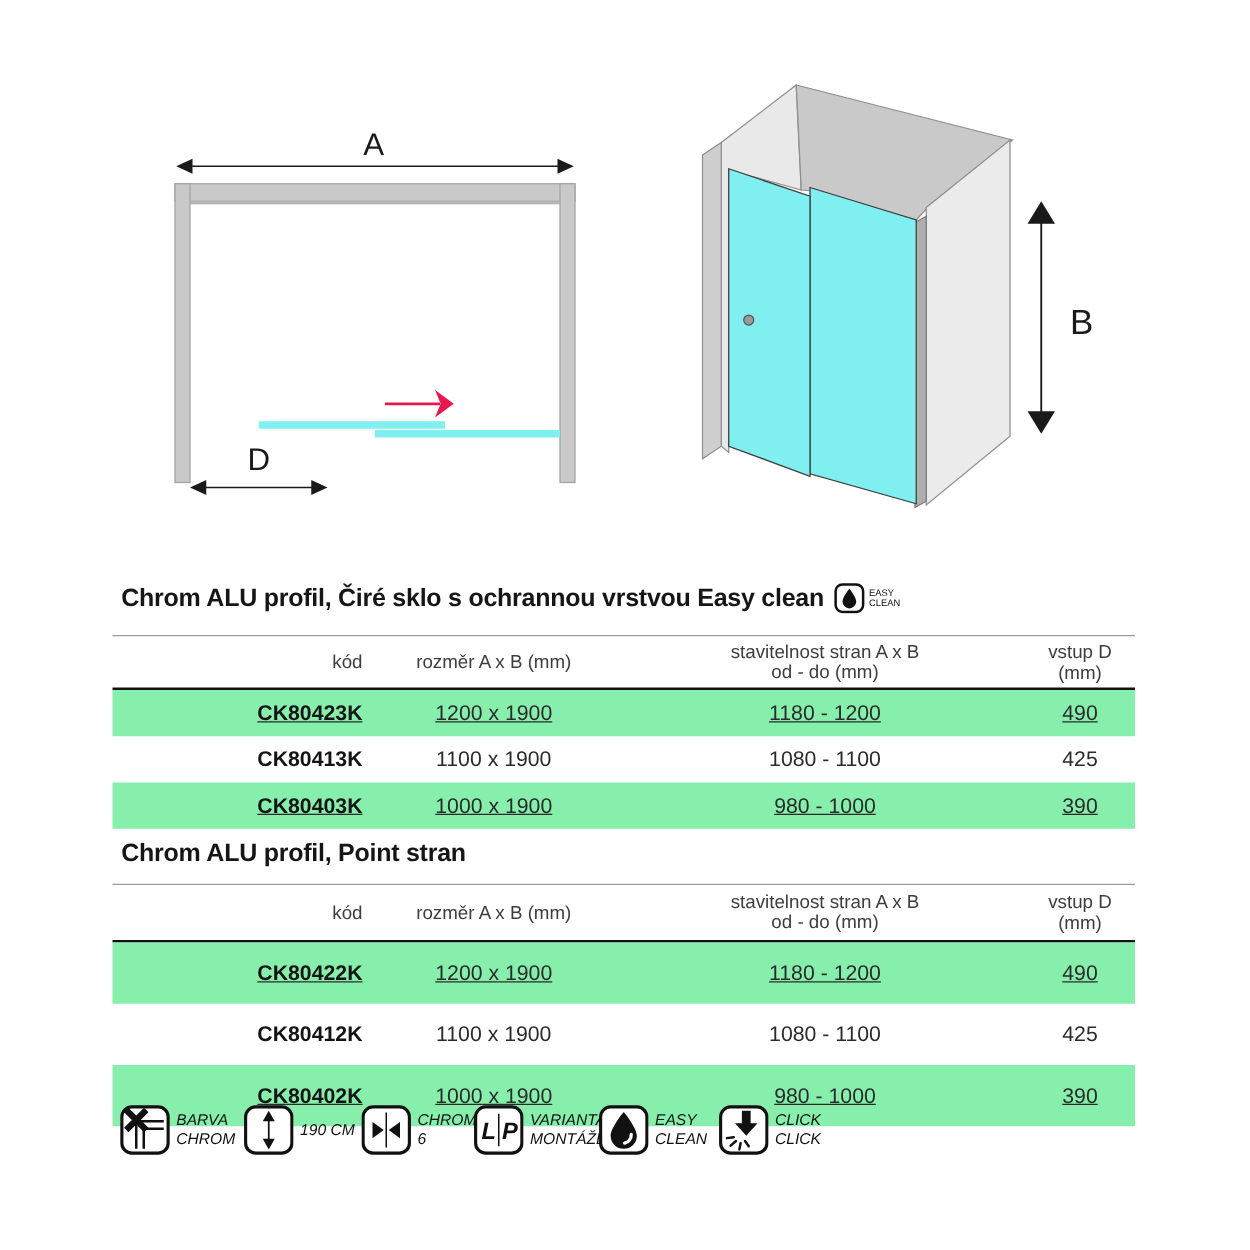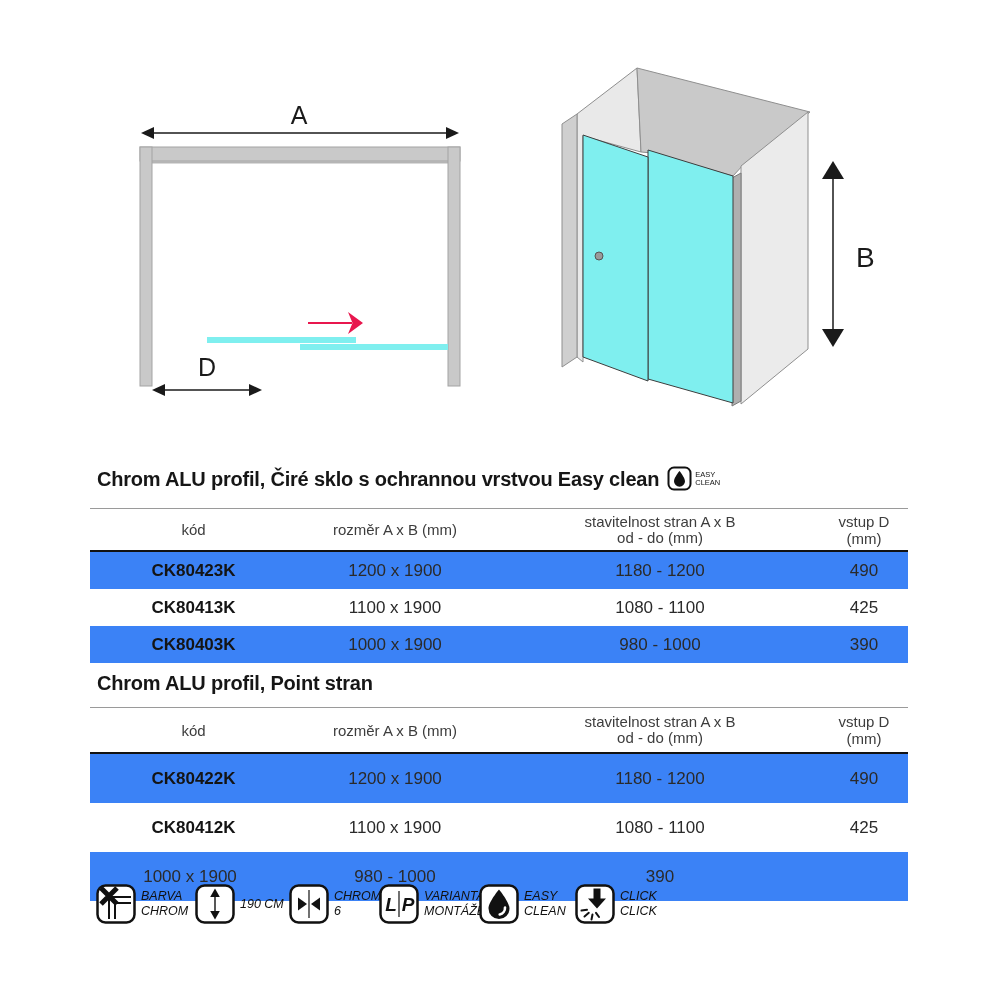--- a/index.html
+++ b/index.html
@@ -15,22 +15,22 @@
   .ec-badge-text{font-size:7.5px;line-height:8px;font-weight:normal;letter-spacing:0;color:#111;}
   .spec-table{position:absolute;left:90px;width:818px;border-top:1px solid #9a9a9a;}
   .t-header{display:grid;grid-template-columns:200px 210px 320px 88px;align-items:center;
             border-bottom:2.5px solid #121212;color:#3d3d3d;font-size:15px;}
   .table-1 .t-header{height:41px;}
   .table-2 .t-header{height:44px;}
   .t-row{display:grid;grid-template-columns:200px 210px 320px 88px;align-items:center;
          font-size:17px;color:#2a2a2a;}
   .table-1 .t-row{height:37px;}
   .table-2 .t-row{height:49px;}
-  .t-row.alt{background:#3b82f6;}
-  .c1{text-align:center;padding-left:7px;}
+  .t-row.alt{background:#86efac;text-decoration:underline;}
+  .c1{text-align:right;padding-left:7px;}
   .c2,.c3,.c4{text-align:center;}
   .t-row .c1{font-weight:bold;color:#141414;}
   .h-two-line{line-height:16px;}
   .legend{position:absolute;left:0;top:884px;width:915px;height:42px;font-style:italic;}
   .legend-item{position:absolute;top:0;display:flex;align-items:center;gap:5px;height:40px;}
   .legend-label{font-size:12.5px;line-height:15px;font-weight:500;color:#111;letter-spacing:0;}
 </style>
 </head>
 <body>
 
@@ -147,20 +147,21 @@
       <div class="c3">1180 - 1200</div>
       <div class="c4">490</div>
     </div>
     <div class="t-row">
       <div class="c1">CK80412K</div>
       <div class="c2">1100 x 1900</div>
       <div class="c3">1080 - 1100</div>
       <div class="c4">425</div>
     </div>
     <div class="t-row alt">
+      <div class="c1">CK80402K</div>
       <div class="c2">1000 x 1900</div>
       <div class="c3">980 - 1000</div>
       <div class="c4">390</div>
     </div>
   </div>
 
   <div class="legend">
 
     <div class="legend-item" style="left:96px;">
       <svg width="40" height="40" viewBox="0 0 40 40">

